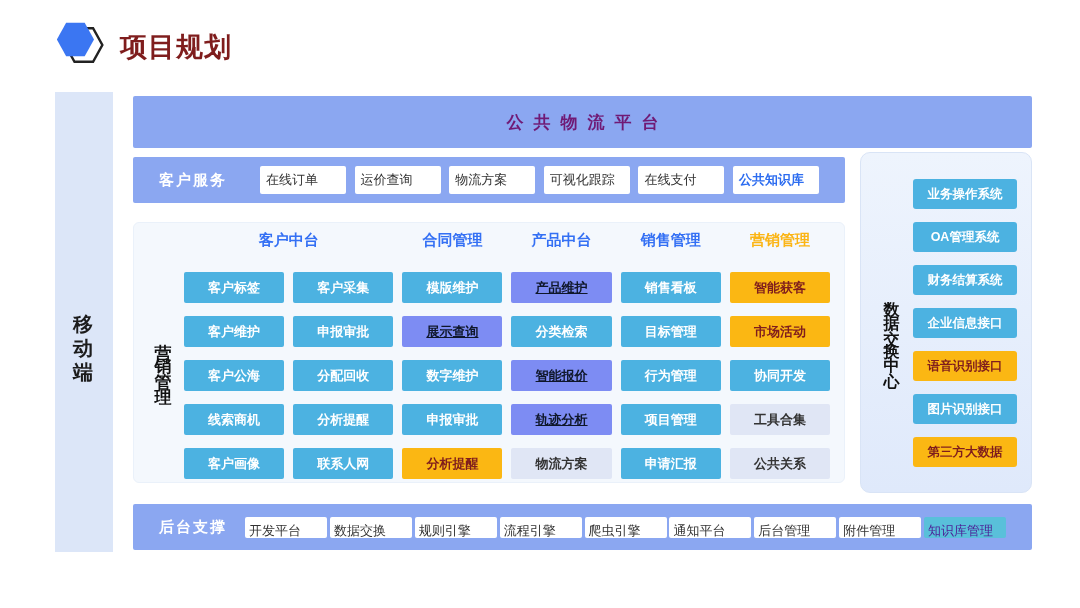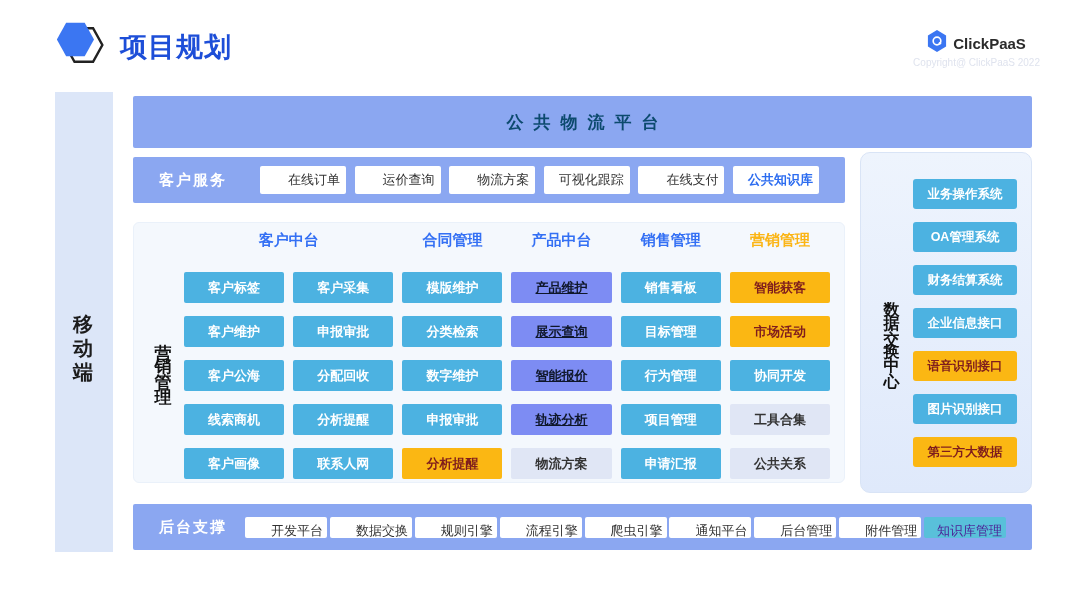--- a/index.html
+++ b/index.html
@@ -1,45 +1,45 @@
 <!DOCTYPE html>
 <html><head>
 <meta charset="utf-8">
 <style>
   html,body{margin:0;padding:0;background:#fff;}
   .page{position:relative;width:1080px;height:608px;background:#ffffff;overflow:hidden;
         font-family:"Liberation Sans","DejaVu Sans",sans-serif;}
 
   
   .app-header{position:absolute;left:55px;top:18px;display:flex;align-items:center;gap:13px;}
-  .page-title{font-size:27px;font-weight:800;color:#1d4ed8;letter-spacing:1px;}
+  .page-title{font-size:27px;font-weight:800;color:#7f1d1d;letter-spacing:1px;}
   .brand{position:absolute;right:40px;top:30px;text-align:center;}
   .brand-row{display:flex;align-items:center;justify-content:center;gap:6px;}
   .brand-name{font-size:15px;font-weight:700;color:#2b2b2b;}
   .brand-copy{font-size:10px;color:#dfe3ee;margin-top:1px;}
 
   
   .sidebar{position:absolute;left:55px;top:92px;width:58px;height:460px;background:#dce6f8;
            display:flex;align-items:center;justify-content:center;}
   .v-label{writing-mode:vertical-rl;font-weight:700;color:#1c1c1c;}
   .sidebar .v-label{font-size:20px;letter-spacing:24px;margin-bottom:-24px;}
 
   
   .top-banner{position:absolute;left:133px;top:96px;width:899px;height:52px;background:#8ba7f1;
-              color:#0c4a6e;font-size:17px;font-weight:700;letter-spacing:10px;text-indent:10px;
+              color:#701a75;font-size:17px;font-weight:700;letter-spacing:10px;text-indent:10px;
               display:flex;align-items:center;justify-content:center;border-radius:2px;}
 
   
   .bar{position:absolute;background:#8ba7f1;display:flex;align-items:center;
        box-sizing:border-box;padding:0 26px;border-radius:2px;}
   .service-bar{left:133px;top:157px;width:712px;height:46px;gap:33px;}
   .backend-bar{left:133px;top:504px;width:899px;height:46px;gap:18px;}
   .bar-label{color:#fff;font-weight:700;font-size:15px;letter-spacing:2px;flex:none;}
   .bar-items{flex:1;display:flex;justify-content:space-between;align-items:center;}
-  .pill{min-width:86px;height:28px;line-height:28px;text-align:right;font-size:13px;
+  .pill{min-width:86px;height:28px;line-height:28px;text-align:left;font-size:13px;
         border-radius:2px;padding:0 6px;box-sizing:border-box;}
   .backend-bar .pill{min-width:82px;height:21px;line-height:27px;padding:0 4px;}
 
   
   .v-white{background:#fff;color:#333;}
   .v-white-blue{background:#fff;color:#2c6cf0;font-weight:700;}
   .v-cyan{background:#4cb2e1;color:#fff;}
   .v-cyan-solid{background:#59c0da;color:#4c1d95;}
   .v-purple{background:#7d8cf3;color:#0f172a;text-decoration:underline;}
   .v-orange{background:#fbb713;color:#7f1d1d;}
@@ -75,33 +75,20 @@
   <div class="app-header">
     <span>
       <svg width="52" height="54" viewBox="0 0 56 56">
         <polygon points="21,10 41,10 51,28 41,46 21,46 11,28" fill="none" stroke="#222" stroke-width="2.6"></polygon>
         <polygon points="12,4 32,4 42,22 32,40 12,40 2,22" fill="#3b76f2"></polygon>
       </svg>
     </span>
     <span class="page-title">项目规划</span>
   </div>
 
-  <div class="brand">
-    <div class="brand-row">
-      <span>
-        <svg width="20" height="22" viewBox="0 0 22 24">
-          <polygon points="11,0 21,6 21,18 11,24 1,18 1,6" fill="#3b76f2"></polygon>
-          <circle cx="11" cy="12" r="4.2" fill="none" stroke="#fff" stroke-width="1.8"></circle>
-          <circle cx="14.2" cy="14.5" r="1.4" fill="#fff"></circle>
-        </svg>
-      </span>
-      <span class="brand-name">ClickPaaS</span>
-    </div>
-    <div class="brand-copy">Copyright@ ClickPaaS 2022</div>
-  </div>
 
   <div class="sidebar">
     <span class="v-label">移动端</span>
   </div>
 
   <div class="top-banner">
     <span>公共物流平台</span>
   </div>
 
   <div class="bar service-bar">
@@ -127,22 +114,22 @@
         <div class="grid-header c-blue">销售管理</div>
         <div class="grid-header c-orange">营销管理</div>
         <div class="cell v-cyan">客户标签</div>
         <div class="cell v-cyan">客户采集</div>
         <div class="cell v-cyan">模版维护</div>
         <div class="cell v-purple">产品维护</div>
         <div class="cell v-cyan">销售看板</div>
         <div class="cell v-orange">智能获客</div>
         <div class="cell v-cyan">客户维护</div>
         <div class="cell v-cyan">申报审批</div>
+        <div class="cell v-purple">展示查询</div>
         <div class="cell v-cyan">分类检索</div>
-        <div class="cell v-purple">展示查询</div>
         <div class="cell v-cyan">目标管理</div>
         <div class="cell v-orange">市场活动</div>
         <div class="cell v-cyan">客户公海</div>
         <div class="cell v-cyan">分配回收</div>
         <div class="cell v-cyan">数字维护</div>
         <div class="cell v-purple">智能报价</div>
         <div class="cell v-cyan">行为管理</div>
         <div class="cell v-cyan">协同开发</div>
         <div class="cell v-cyan">线索商机</div>
         <div class="cell v-cyan">分析提醒</div>

